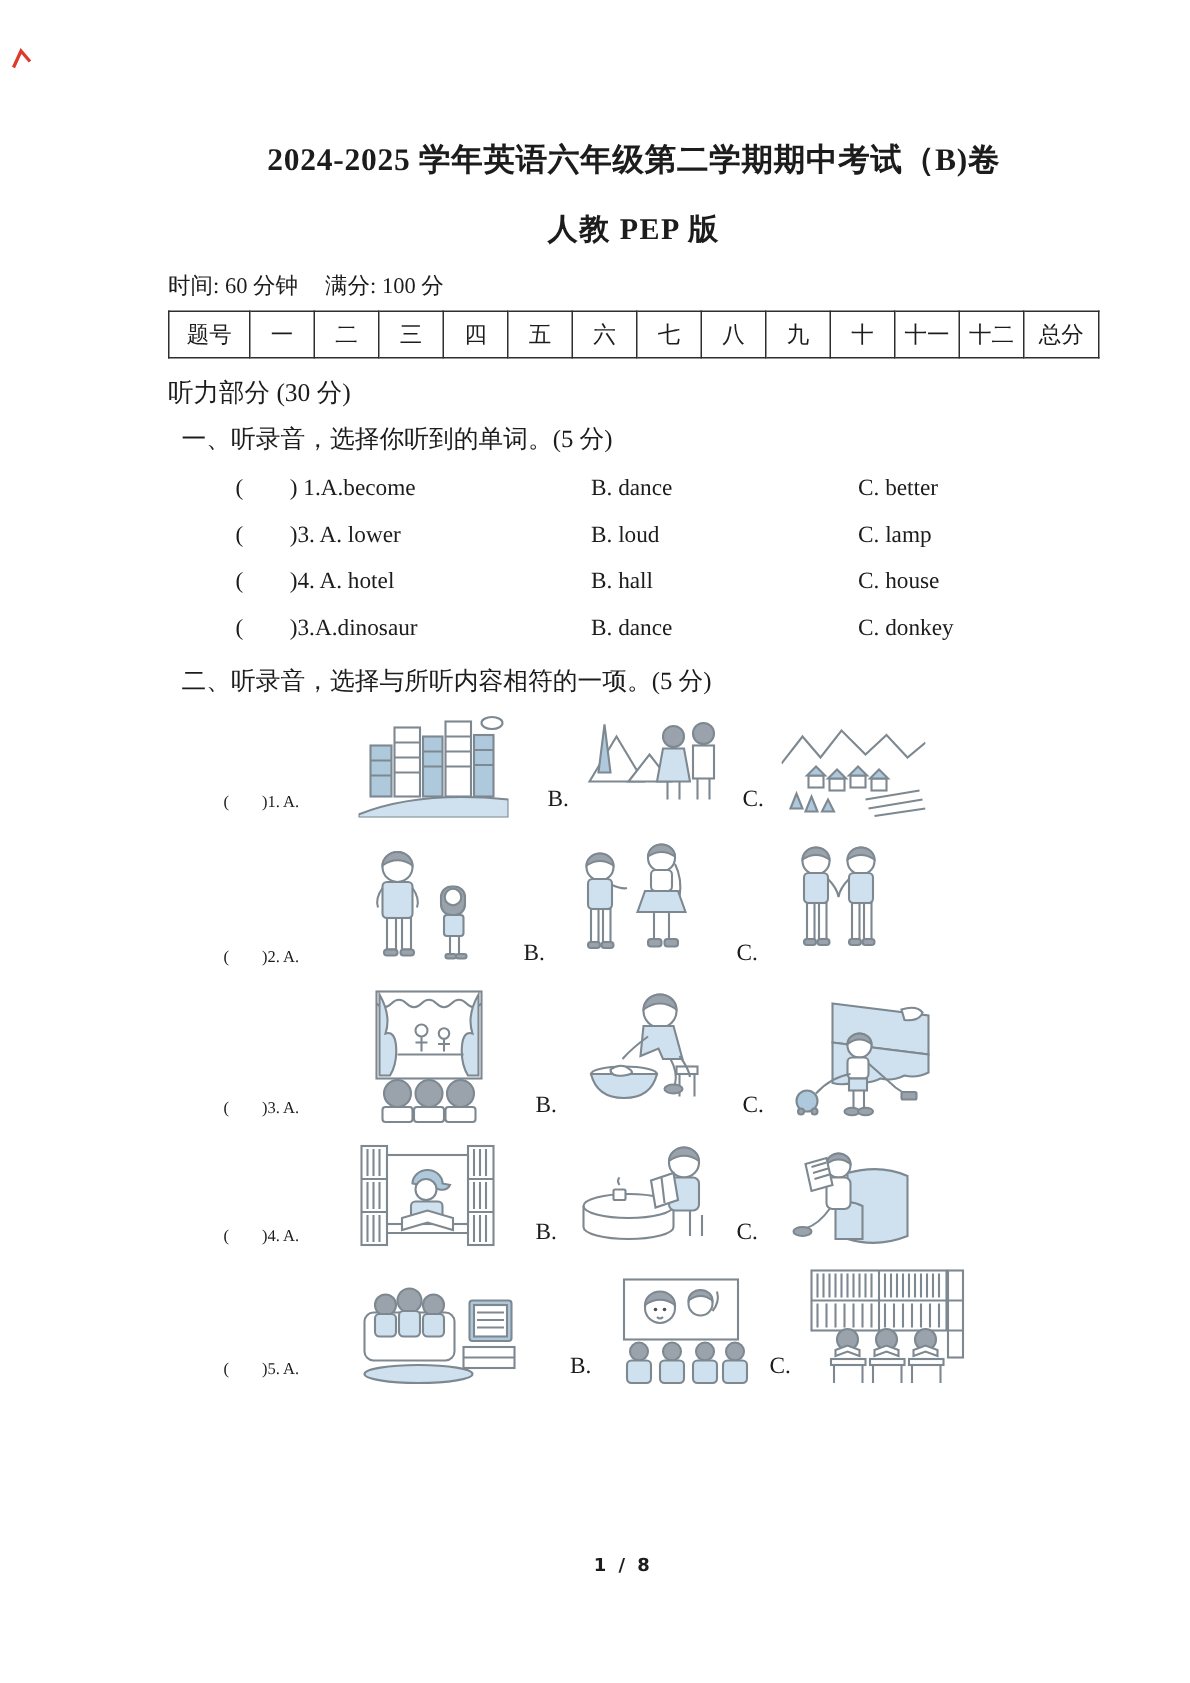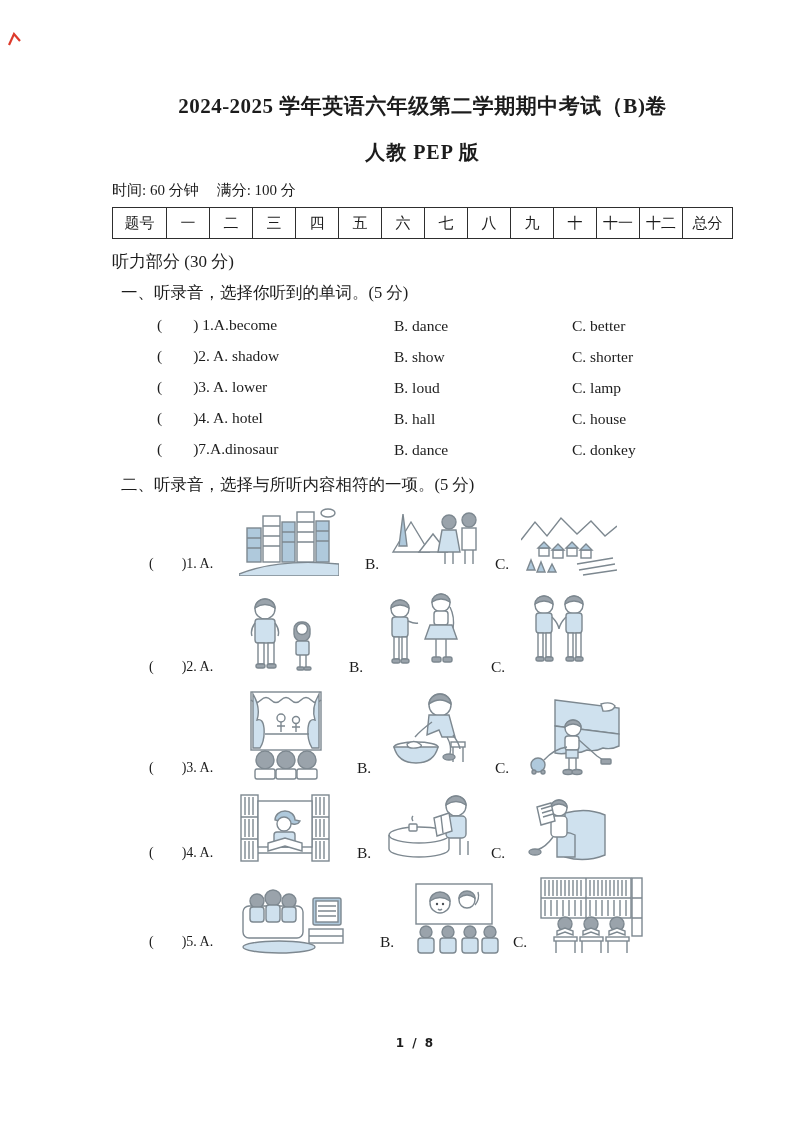--- a/index.html
+++ b/index.html
@@ -11,21 +11,21 @@
   .meta{text-align:left;font-size:15px;margin-top:15px;}
   .meta .gap{margin-left:18px;}
   table.score{border-collapse:collapse;width:100%;margin-top:7px;table-layout:fixed;}
   table.score td{border:1.2px solid #2e2e2e;height:30px;text-align:center;font-size:15px;padding:0;}
   .section-title{text-align:left;font-size:17px;margin-top:11px;}
   .part-heading{font-size:16.5px;margin-top:9px;padding-left:9px;}
   .p1{margin:6px 0 0 45px;}
   .p1row{display:grid;grid-template-columns:237px 178px 1fr;font-size:15.5px;height:31px;align-items:center;}
   .p2{margin-left:37px;margin-top:10px;}
   .p2row{display:flex;align-items:flex-end;margin-bottom:11px;}
-  .p2row .prefix{width:90px;flex:none;font-size:14px;padding-bottom:3px;}
+  .p2row .prefix{width:90px;flex:none;font-size:11px;padding-bottom:3px;}
   .p2row .opt{flex:none;font-size:15.5px;padding-bottom:3px;width:26px;}
   .imgbox{flex:none;}
   .imgA{margin-right:26px;}
   .imgB{margin-right:12px;}
   svg{display:block;}
   .s{stroke:#7d8890;stroke-width:1.4;}
   .ln{stroke:#7d8890;stroke-width:1.4;fill:none;}
   .fw{fill:#ffffff;}
   .fl{fill:#cfe1ee;}
   .fm{fill:#afc9dc;}
@@ -97,36 +97,31 @@
     <div class="section-title">听力部分 (30 分)</div>
 
     <div class="part-heading">一、听录音，选择你听到的单词。(5 分)</div>
     <div class="p1">
       <div class="p1row">
         <span>(　　) 1.A.become</span>
         <span>B. dance</span>
         <span>C. better</span>
       </div>
       <div class="p1row">
-        <span>(　　)2. A. shadow</span>
-        <span>B. show</span>
-        <span>C. shorter</span>
-      </div>
-      <div class="p1row">
         <span>(　　)3. A. lower</span>
         <span>B. loud</span>
         <span>C. lamp</span>
       </div>
       <div class="p1row">
         <span>(　　)4. A. hotel</span>
         <span>B. hall</span>
         <span>C. house</span>
       </div>
       <div class="p1row">
-        <span>(　　)7.A.dinosaur</span>
+        <span>(　　)3.A.dinosaur</span>
         <span>B. dance</span>
         <span>C. donkey</span>
       </div>
     </div>
 
     <div class="part-heading">二、听录音，选择与所听内容相符的一项。(5 分)</div>
 
     <div class="p2">
 
       <div class="p2row">

